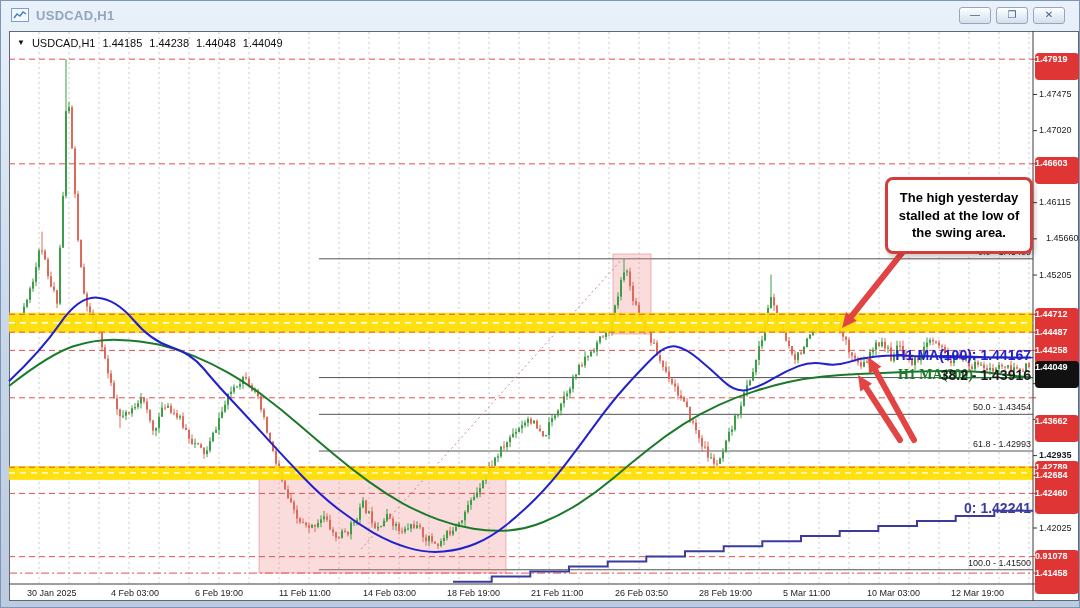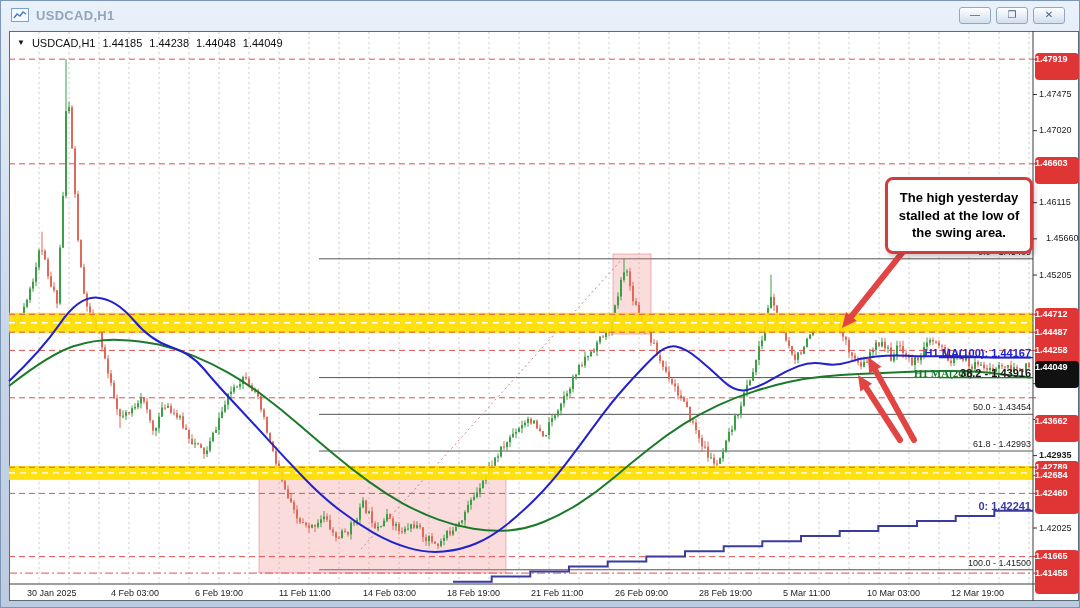--- a/index.html
+++ b/index.html
@@ -15,21 +15,21 @@
     background:linear-gradient(#feffff,#d2dfee);border:1px solid #93a7bf;border-radius:3px;padding:0;cursor:default;}
   .chart-frame{position:absolute;left:8px;top:30px;width:1070px;height:570px;background:#ffffff;border:1px solid #5d6b78;z-index:1;}
   #plot{position:absolute;left:0;top:0;width:1080px;height:608px;z-index:4;pointer-events:none;}
   #labels{position:absolute;left:0;top:0;width:1080px;height:608px;z-index:6;pointer-events:none;}
   .chart-header{position:absolute;left:16px;top:36px;z-index:6;font-size:11px;color:#0d0d0d;display:flex;gap:7px;align-items:center;}
   .chart-header .tri{font-size:8px;position:relative;top:-1px;}
   .tick-label{position:absolute;font-size:9px;color:#1a1a1a;white-space:nowrap;}
   .badge{position:absolute;left:1034px;width:44px;height:27px;font-size:9px;font-weight:bold;color:#fff;
     line-height:13px;border-radius:4px;white-space:nowrap;}
   .fib-label{position:absolute;font-size:9px;color:#1a1a1a;white-space:nowrap;text-align:right;}
-  .ma-label{position:absolute;font-size:11px;font-weight:bold;white-space:nowrap;}
+  .ma-label{position:absolute;font-size:14px;font-weight:bold;white-space:nowrap;}
   .time-label{position:absolute;top:587px;font-size:9px;color:#222;white-space:nowrap;padding-left:16px;}
   .note{position:absolute;background:#fff;border:3px solid #cf3d3d;border-radius:8px;color:#000;
     font-weight:bold;font-size:13px;text-align:center;padding:9px 5px;line-height:1.35;
     box-shadow:2px 3px 5px rgba(60,20,20,.25);z-index:7;}
   #note1{left:884px;top:176px;width:148px;}
   #note2{left:838px;top:437px;width:152px;}
 </style>
 </head>
 <body>
 
@@ -846,39 +846,39 @@
       <div class="tick-label" style="left: 1038px; top: 521.5px;">1.42025</div>
       <div class="badge" style="top: 51.6591px; background: rgb(224, 53, 53);">1.47919</div>
       <div class="badge" style="top: 156.341px; background: rgb(224, 53, 53);">1.46603</div>
       <div class="badge" style="top: 306.761px; background: rgb(224, 53, 53);">1.44712</div>
       <div class="badge" style="top: 324.659px; background: rgb(224, 53, 53);">1.44487</div>
       <div class="badge" style="top: 342.875px; background: rgb(224, 53, 53);">1.44258</div>
       <div class="badge" style="top: 414px; background: rgb(224, 53, 53);">1.43662</div>
       <div class="badge" style="top: 459.727px; background: rgb(224, 53, 53);">1.42789</div>
       <div class="badge" style="top: 468.08px; background: rgb(224, 53, 53);">1.42684</div>
       <div class="badge" style="top: 485.898px; background: rgb(224, 53, 53);">1.42460</div>
-      <div class="badge" style="top: 549.136px; background: rgb(224, 53, 53);">1.41665</div>
+      <div class="badge" style="top: 549.136px; background: rgb(224, 53, 53);">0.91078</div>
       <div class="badge" style="top: 565.602px; background: rgb(224, 53, 53);">1.41458</div>
       <div class="badge" style="top: 359.5px; background: rgb(17, 17, 17);">1.44049</div>
       <div class="fib-label" style="right: 50px; top: 245.818px;">0.0 - 1.45409</div>
       <div class="fib-label" style="right: 50px; top: 401.33px;">50.0 - 1.43454</div>
       <div class="fib-label" style="right: 50px; top: 438px;">61.8 - 1.42993</div>
       <div class="fib-label" style="right: 50px; top: 556.761px;">100.0 - 1.41500</div>
       <div class="ma-label" style="right: 50px; top: 345.614px; color: rgb(34, 34, 204);">H1 MA(100): 1.44167</div>
       <div class="ma-label" style="right: 108px; top: 365.58px; color: rgb(26, 122, 42); font-family: Liberation Serif, serif;">H1 MA(200)</div>
       <div class="ma-label" style="right: 50px; top: 365.58px; color: rgb(26, 26, 26);">38.2 - 1.43916</div>
       <div class="ma-label" style="right: 50px; top: 498.818px; color: rgb(59, 59, 158);">0: 1.42241</div>
       <div class="time-label" style="left: 10px;">30 Jan 2025</div>
       <div class="time-label" style="left: 94px;">4 Feb 03:00</div>
       <div class="time-label" style="left: 178px;">6 Feb 19:00</div>
       <div class="time-label" style="left: 262px;">11 Feb 11:00</div>
       <div class="time-label" style="left: 346px;">14 Feb 03:00</div>
       <div class="time-label" style="left: 430px;">18 Feb 19:00</div>
       <div class="time-label" style="left: 514px;">21 Feb 11:00</div>
-      <div class="time-label" style="left: 598px;">26 Feb 09:00</div>
+      <div class="time-label" style="left: 598px;">26 Feb 03:50</div>
       <div class="time-label" style="left: 682px;">28 Feb 19:00</div>
       <div class="time-label" style="left: 766px;">5 Mar 11:00</div>
       <div class="time-label" style="left: 850px;">10 Mar 03:00</div>
       <div class="time-label" style="left: 934px;">12 Mar 19:00</div>
     </div>
 
   <div class="note" id="note1">The high yesterday stalled at the low of the swing area.</div>
 
 </div>
 

